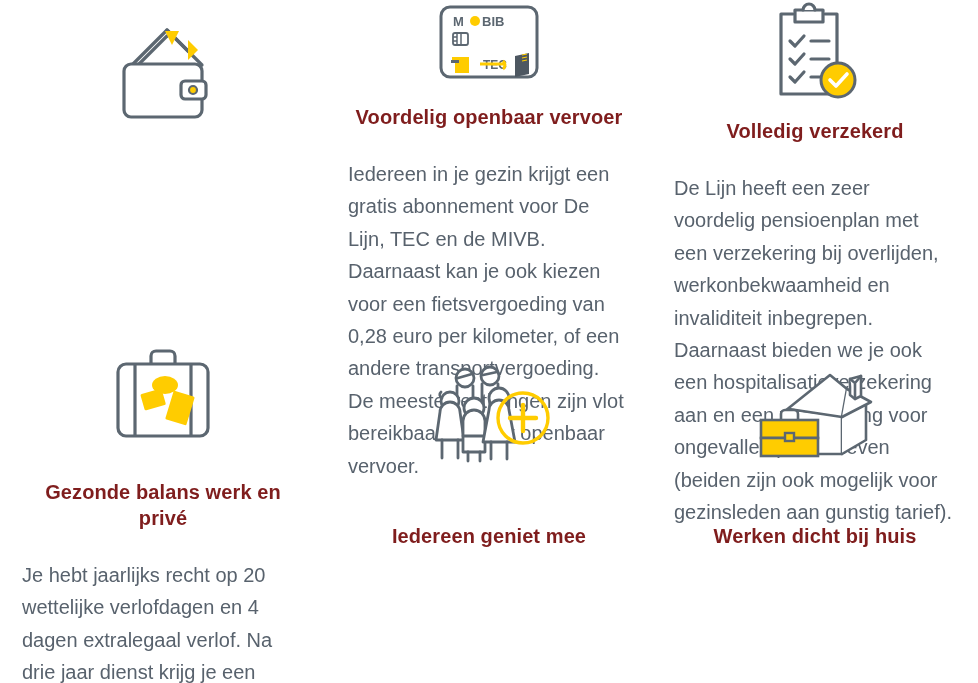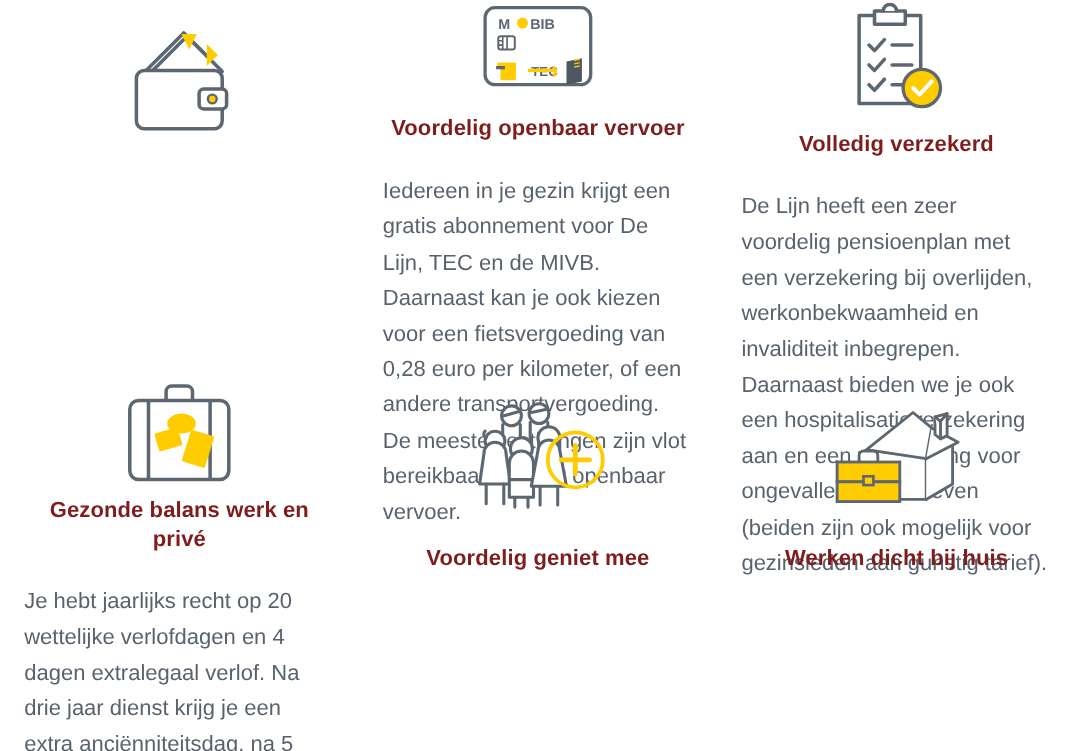--- a/index.html
+++ b/index.html
@@ -43,21 +43,21 @@
     line-height: 1.3;
   }
   .card-body {
     font-size: 20px;
     color: #58626d;
     line-height: 1.62;
     margin: 28px 0 0 0;
     max-width: 300px;
   }
   .row2 .icon-wrap { height: 148px; }
-  .row2 .card-title { margin-top: 4px; }
+  .row2 .card-title { margin-top: 32px; }
   .row2 .card-body { max-width: 312px; }
   .c1 .card-body { max-width: 268px; }
   .c5 .card-body { max-width: 292px; }
 </style>
 </head>
 <body>
 
 <div class="benefits-grid">
 
   <div class="benefit-card c1">
@@ -180,21 +180,21 @@
           <path d="M41 88 L41 97 M53 88 L53 97"></path>
 
           <circle cx="72" cy="34" r="10"></circle>
           <path d="M56 78 L62 46 a10 10 0 0 1 20 0 L88 78 Z"></path>
           <path d="M64 78 L64 95 M80 78 L80 95"></path>
         </g>
         <circle cx="96" cy="54" r="25" fill="none" stroke="#FFCC00" stroke-width="3.4"></circle>
         <path d="M96 41 L96 67 M83 54 L109 54" stroke="#FFCC00" stroke-width="4.4" stroke-linecap="round"></path>
       </svg>
     </div>
-    <div class="card-title">Voordelig geniet mee</div>
+    <div class="card-title">Iedereen geniet mee</div>
   </div>
 
   <div class="benefit-card c6 row2">
     <div class="icon-wrap">
       <svg width="122" height="104" viewBox="0 0 122 104" fill="none">
         <g stroke="#5c6771" stroke-width="2.6" stroke-linejoin="round" stroke-linecap="round" fill="#ffffff">
 
           <path d="M35 44 L35 89 L88 89 L88 51 L35 44"></path>
           <path d="M88 51 L112 39 L112 75 L88 89"></path>
 

